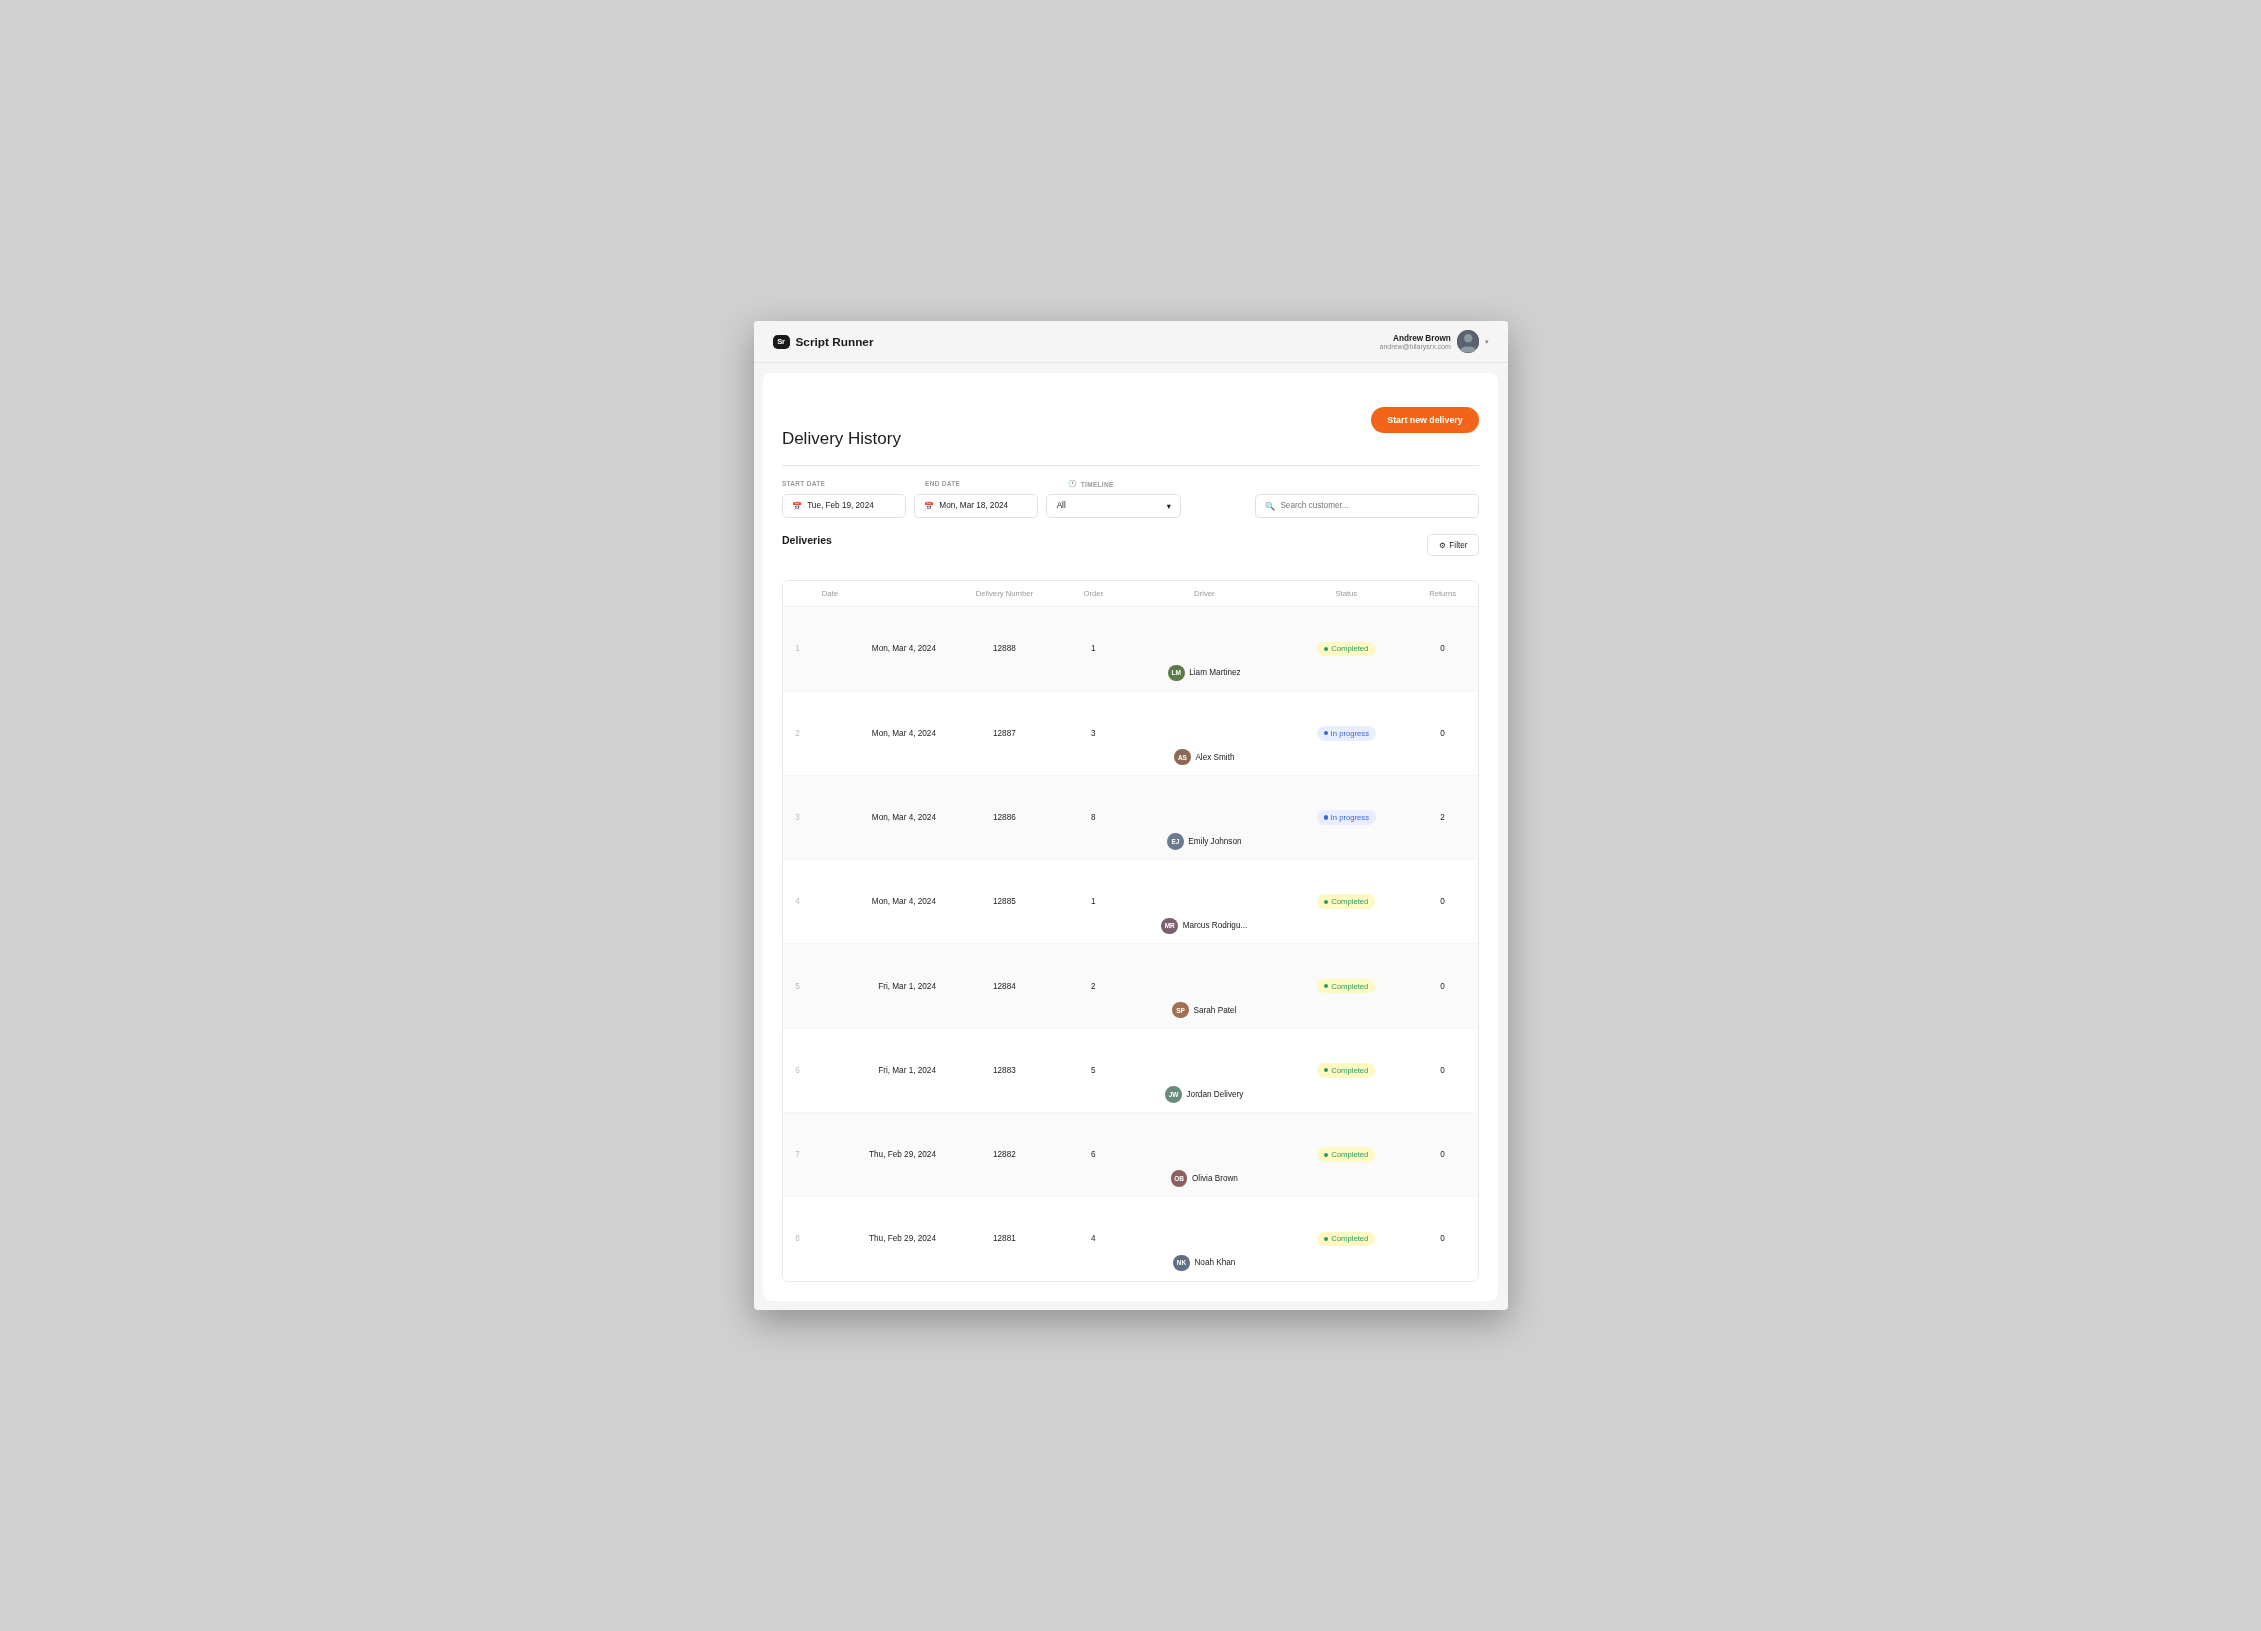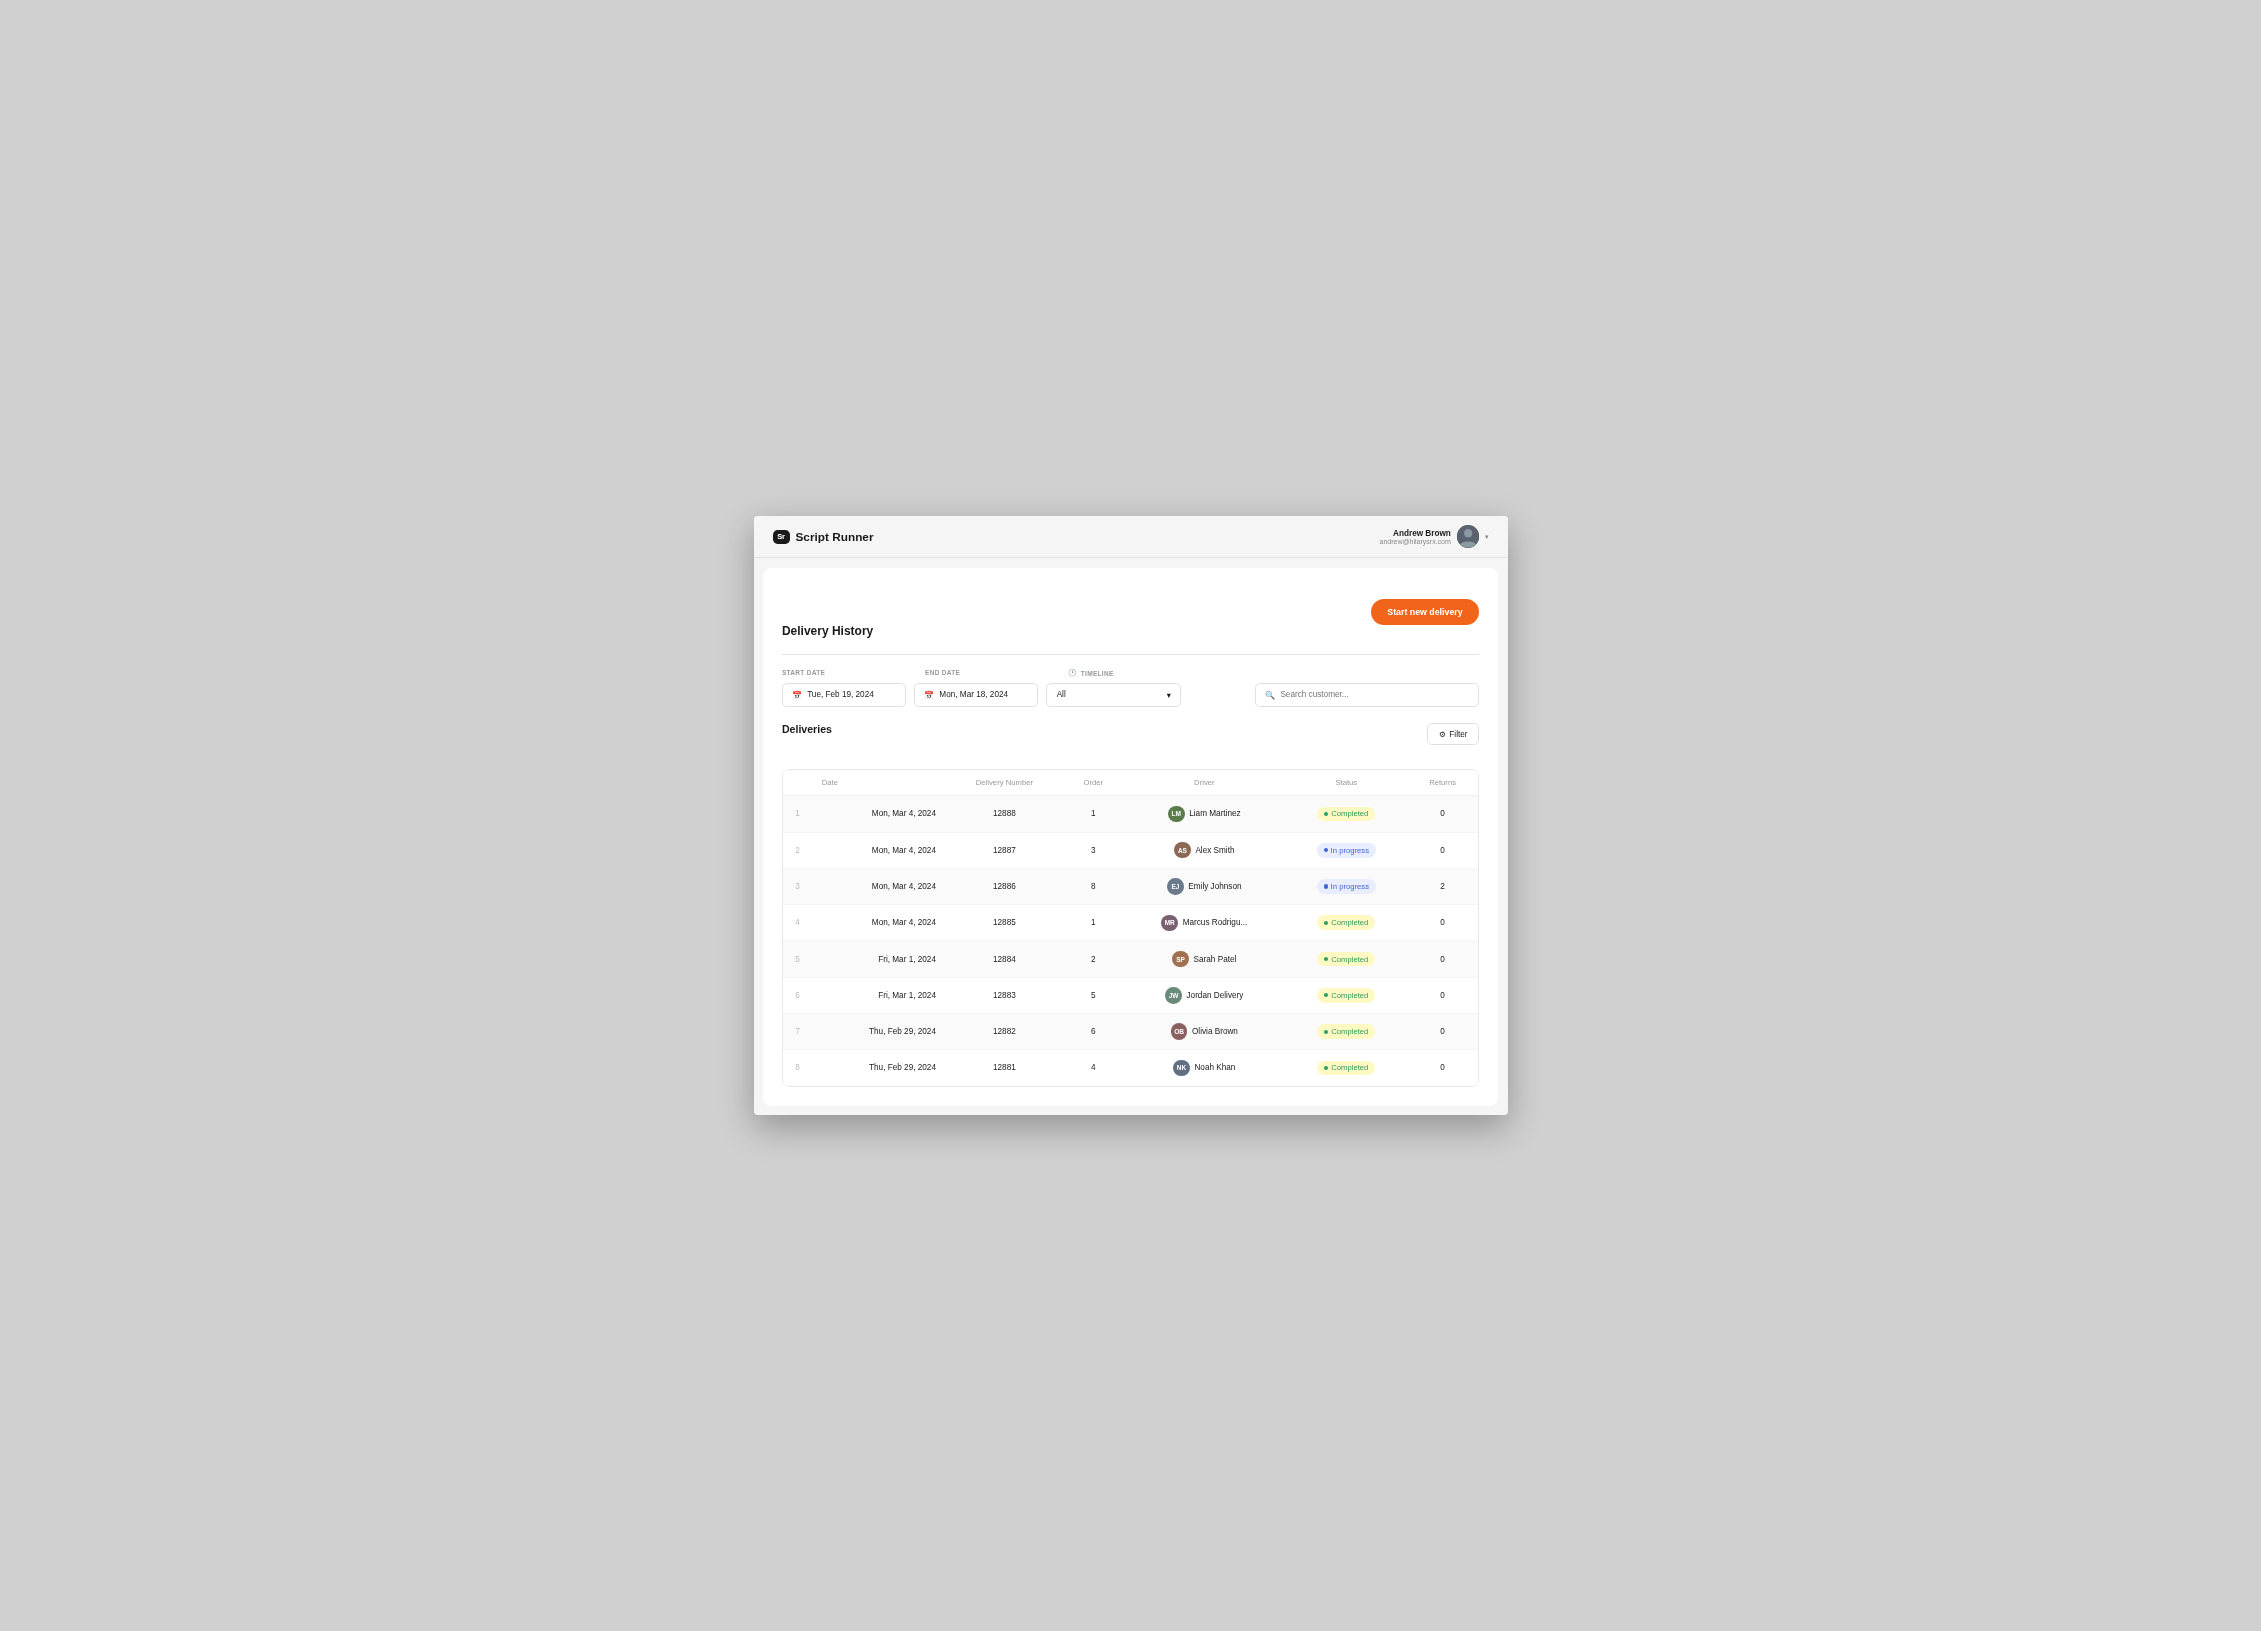--- a/index.html
+++ b/index.html
@@ -112,22 +112,22 @@
 
     
     .page-header {
       display: flex;
       align-items: center;
       justify-content: space-between;
       margin-bottom: 16.5px;
     }
 
     .page-title {
-      font-size: 12px;
-      font-weight: 700;
+      font-size: 17px;
+      font-weight: 400;
       color: #1a1a1a;
       margin-top: 37px;
     }
 
     .start-delivery-btn {
       background: #f26419;
       color: #fff;
       border: none;
       border-radius: 14px;
       padding: 8.2px 16.5px;
@@ -314,20 +314,21 @@
 
     tbody td.driver-cell {
       text-align: center;
     }
 
     .driver-info {
       display: flex;
       align-items: center;
       justify-content: center;
       gap: 4.7px;
+      margin-top: 48px;
     }
 
     .driver-avatar {
       width: 16.5px;
       height: 16.5px;
       border-radius: 50%;
       display: flex;
       align-items: center;
       justify-content: center;
       font-size: 6.5px;

